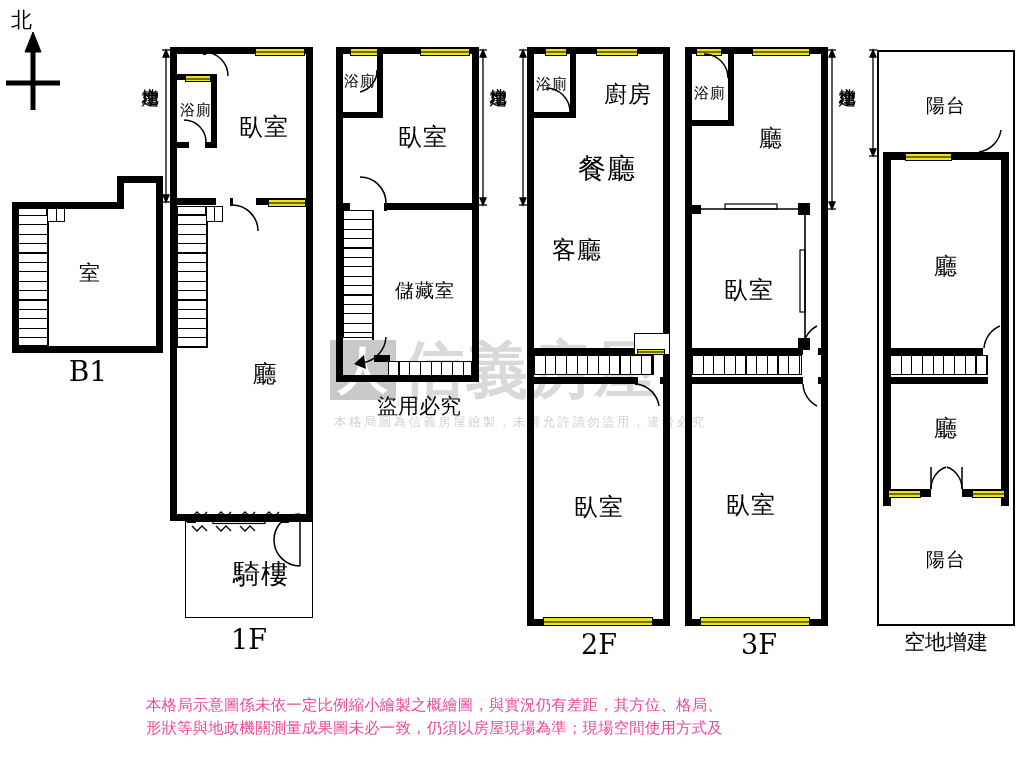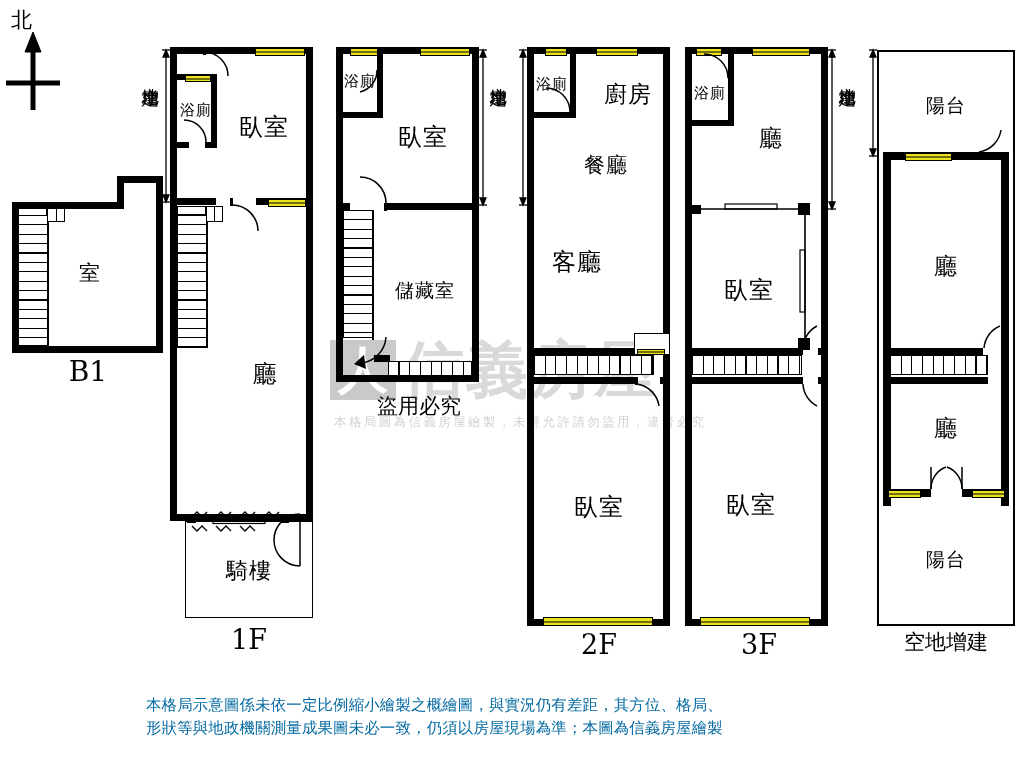--- a/index.html
+++ b/index.html
@@ -137,21 +137,21 @@
     font-family: "DejaVu Sans", "Liberation Sans", sans-serif;
     font-size: 12.5px;
     letter-spacing: 2.4px;
     white-space: nowrap;
     z-index: 0;
   }
   #disclaimer {
     position: absolute;
     left: 146px; top: 694px;
     width: 740px;
-    color: #0369a1;
+    color: #ec4899;
     font-family: "DejaVu Serif", "Liberation Serif", serif;
     font-size: 15.4px;
     line-height: 22.5px;
     letter-spacing: 0.2px;
   }
   #disclaimer div { white-space: nowrap; }
   
   #north-label {
     position: absolute;
     left: 11px; top: 6px;
@@ -253,21 +253,21 @@
       <polyline points="240,526 245,531 250,526 255,531"></polyline>
       <polyline points="264,517 269,512 274,517 279,512"></polyline>
     </g>
     <rect x="213" y="519.5" width="52" height="4" fill="none" stroke="#000" stroke-width="1.2"></rect>
     <rect x="187" y="514" width="9" height="9" fill="#000"></rect>
     <rect x="280" y="514" width="9" height="9" fill="#000"></rect>
 
     <path d="M300,514 A26,26 0 0 0 300,566" fill="none" stroke="#000" stroke-width="1.5"></path>
     <line x1="300" y1="514" x2="300" y2="566" stroke="#000" stroke-width="1.5"></line>
   </svg>
-  <div class="room-label" style="left:212px; top:560px; width:74px; font-size:22px;">騎樓</div>
+  <div class="room-label" style="left:224px; top:560px; width:74px; font-size:27px;">騎樓</div>
   <div class="floor-caption" style="left:212px; top:626px; width:74px; font-size:27px;">1F</div>
 
   <div class="wall" style="left:336px; top:47px;  width:143px; height:7px;"></div>
   <div class="wall" style="left:336px; top:47px;  width:7px;   height:335px;"></div>
   <div class="wall" style="left:472px; top:47px;  width:7px;   height:335px;"></div>
   <div class="wall" style="left:336px; top:375px; width:143px; height:7px;"></div>
   <div class="win h" style="left:350px; top:48px; width:28px; height:8px;"></div>
   <div class="win h" style="left:420px; top:48px; width:50px; height:8px;"></div>
 
   <div class="wall" style="left:377px; top:54px;  width:6px;  height:64px;"></div>
@@ -306,22 +306,22 @@
   <div class="win h" style="left:596px; top:48px; width:42px; height:8px;"></div>
   <div class="win h" style="left:543px; top:617px; width:110px; height:9px;"></div>
 
   <div class="wall" style="left:570px; top:54px;  width:6px;  height:64px;"></div>
   <div class="wall" style="left:534px; top:112px; width:42px; height:6px;"></div>
   <svg class="ovl">
     <path d="M570,112 A24,24 0 0 0 546,88" fill="none" stroke="#000" stroke-width="1.5"></path>
   </svg>
   <div class="room-label" style="left:532px; top:77px; width:40px; font-size:15px;">浴廁</div>
   <div class="room-label" style="left:600px; top:83px; width:56px; font-size:23px;">廚房</div>
-  <div class="room-label" style="left:578px; top:155px; width:56px; font-size:21px;">餐廳</div>
-  <div class="room-label" style="left:548px; top:250px; width:58px; font-size:24px;">客廳</div>
+  <div class="room-label" style="left:578px; top:155px; width:56px; font-size:28px;">餐廳</div>
+  <div class="room-label" style="left:548px; top:238px; width:58px; font-size:24px;">客廳</div>
 
   <div class="wall" style="left:527px; top:348px; width:143px; height:7px;"></div>
   <div class="stairs-h" style="left:534px; top:355px; width:120px; height:20px;"></div>
   <div class="wall" style="left:527px; top:377px; width:110px; height:7px;"></div>
   <div class="wall" style="left:660px; top:377px; width:10px; height:7px;"></div>
   <div class="abs" style="left:634px; top:333px; width:36px; height:22px; border:1.4px solid #000; background:#fff;"></div>
   <div class="win h" style="left:637px; top:349px; width:28px; height:6px;"></div>
   <svg class="ovl">
     <path d="M637,384 A26,26 0 0 1 659,406" fill="none" stroke="#000" stroke-width="1.5"></path>
     <rect x="635" y="377" width="3" height="8" fill="#000"></rect>
@@ -435,16 +435,16 @@
       <line x1="873" y1="50" x2="873" y2="156"></line>
       <polygon points="873,50 870,57 876,57"></polygon>
       <polygon points="873,156 870,149 876,149"></polygon>
     </g>
   </svg>
 
   </div>
 
   <div id="disclaimer">
     <div>本格局示意圖係未依一定比例縮小繪製之概繪圖，與實況仍有差距，其方位、格局、</div>
-    <div>形狀等與地政機關測量成果圖未必一致，仍須以房屋現場為準；本圖為信義房屋繪製</div>
+    <div>形狀等與地政機關測量成果圖未必一致，仍須以房屋現場為準；現場空間使用方式及</div>
   </div>
 
 </div>
 
 </body></html>

